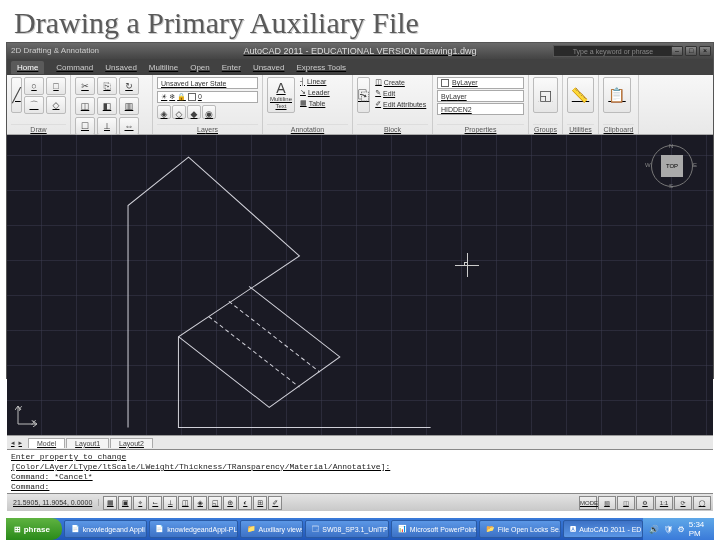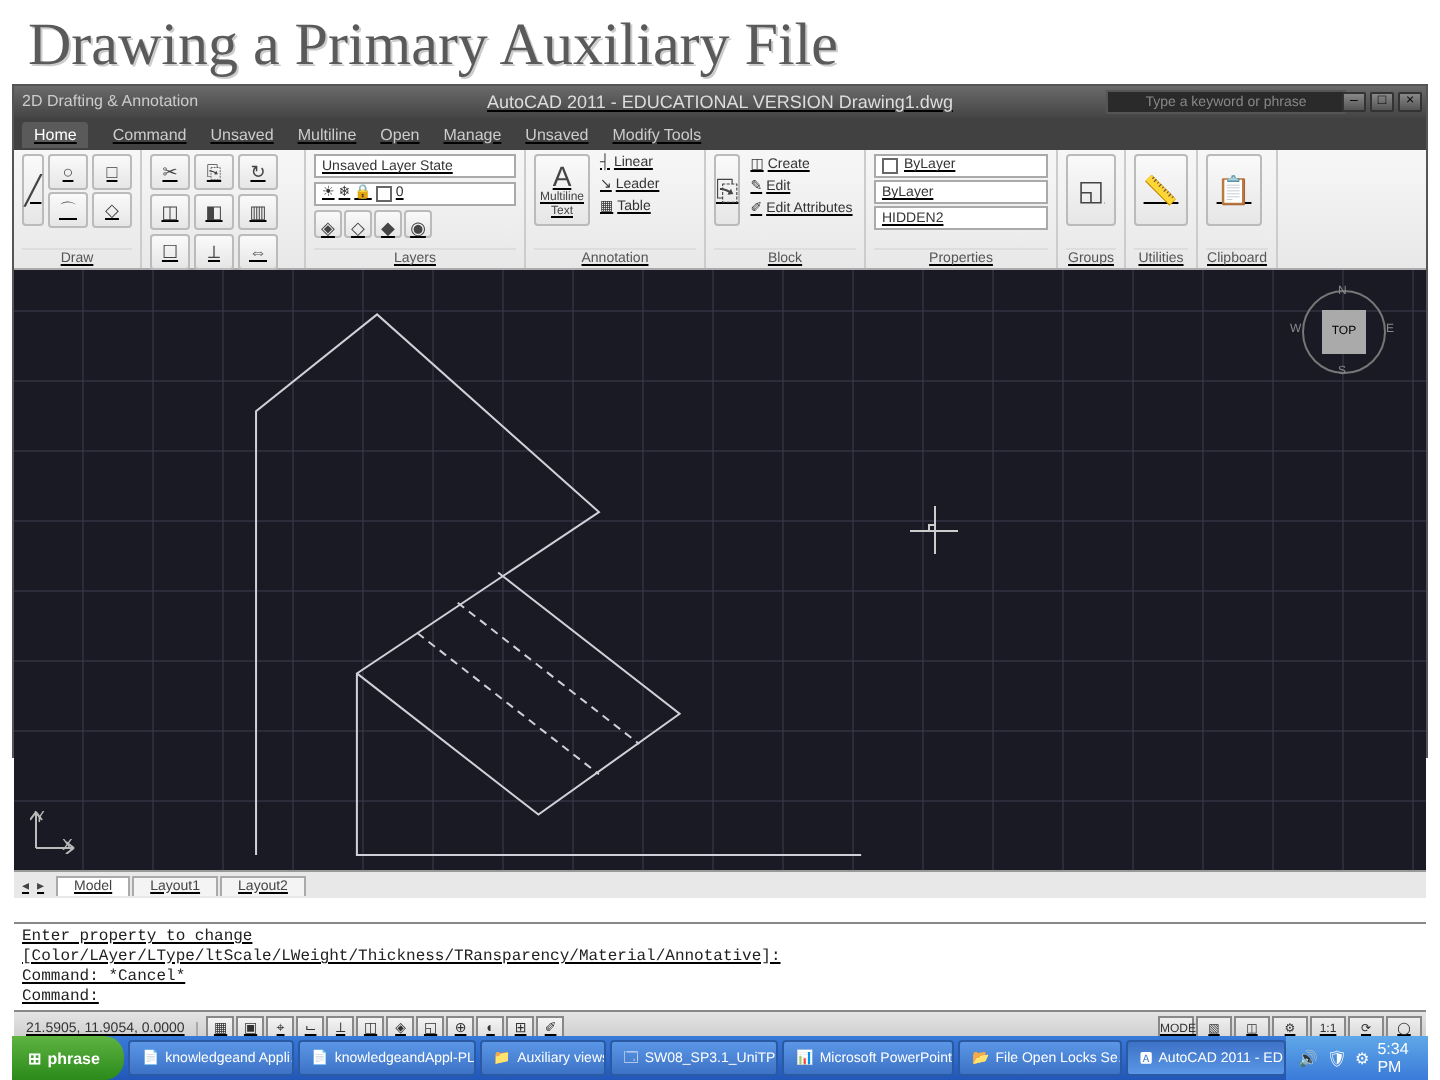--- a/index.html
+++ b/index.html
@@ -35,21 +35,21 @@
   .viewcube { position: absolute; top: 10px; right: 20px; width: 42px; height: 42px; cursor: pointer; }
   .vc-circle { position: absolute; inset: 0; border: 1px solid #777; border-radius: 50%; }
   .vc-face { position: absolute; top: 10px; left: 10px; width: 22px; height: 22px; background: #aaa; font-size: 6px; text-align: center; line-height: 22px; }
   .vc-dir { position: absolute; font-size: 6px; color: #888; }
   .ucs { position: absolute; bottom: 8px; left: 8px; color: #bbb; font-size: 8px; }
   .ucs .y { position: absolute; bottom: 14px; left: 2px; }
   .ucs .x { position: absolute; bottom: 0; left: 16px; }
   .ucs svg { position: absolute; bottom: 0; left: 0; }
   .viewtabs { height: 14px; background: #e8e8e8; border-top: 1px solid #999; font-size: 7px; color: #444; display: flex; align-items: center; padding-left: 4px; }
   .viewtab { padding: 1px 8px; border: 1px solid #aaa; border-bottom: none; background: #f4f4f4; margin-right: 1px; cursor: pointer; }
-  .cmdwindow { height: 44px; background: #fff; font: 8px/10px "Courier New", monospace; color: #222; padding: 2px 4px; border-top: 1px solid #888; white-space: pre; overflow: hidden; margin-top: 12px; }
+  .cmdwindow { height: 44px; background: #fff; font: 8px/10px "Courier New", monospace; color: #222; padding: 2px 4px; border-top: 1px solid #888; white-space: pre; overflow: hidden; }
   .statusbar { height: 18px; background: linear-gradient(#e4e4e4,#c8c8c8); border-top: 1px solid #888; display: flex; align-items: center; font-size: 7px; color: #333; }
   .status-left { padding: 0 6px; border-right: 1px solid #aaa; }
   .status-icons { display: flex; gap: 1px; margin-left: 4px; }
   .status-icons .si { width: 14px; height: 14px; border: 1px solid #888; background: linear-gradient(#f4f4f4,#d8d8d8); font-size: 7px; text-align: center; line-height: 12px; cursor: pointer; }
   .status-right { margin-left: auto; display: flex; gap: 1px; padding-right: 2px; }
   .status-right .si { width: 18px; height: 14px; border: 1px solid #888; background: linear-gradient(#eee,#d4d4d4); font-size: 6px; text-align: center; line-height: 12px; cursor: pointer; }
   .taskbar { position: absolute; bottom: 0; left: 6px; right: 6px; height: 22px; background: linear-gradient(#3a7ad9,#2157b8); display: flex; align-items: center; font-size: 8px; color: #fff; }
   .startbtn { background: linear-gradient(#5fb341,#2a8a1a); height: 100%; padding: 0 12px 0 8px; border-radius: 0 10px 10px 0; display: flex; align-items: center; gap: 3px; font-weight: bold; cursor: pointer; }
   .task { background: linear-gradient(#5b97e6,#3d72c6); border: 1px solid #2a5aa4; height: 18px; margin-left: 2px; padding: 0 6px; display: flex; align-items: center; gap: 3px; border-radius: 2px; font-size: 7px; cursor: pointer; max-width: 90px; overflow: hidden; white-space: nowrap; }
   .task.active { background: linear-gradient(#3d72c6,#5b97e6); }
@@ -74,23 +74,23 @@
       <div class="winbtn">×</div>
     </div>
   </div>
 
   <div class="menubar">
     <span class="active">Home</span>
     <span>Command</span>
     <span>Unsaved</span>
     <span>Multiline</span>
     <span>Open</span>
-    <span>Manage</span>
+    <span>Enter</span>
     <span>Unsaved</span>
-    <span>Modify Tools</span>
+    <span>Express Tools</span>
   </div>
 
   <div class="ribbon">
 
     <div class="ribbon-panel" style="width:64px">
       <div class="panel-body">
         <div class="rbtn big">╱</div>
         <div class="rbtn-col">
           <div class="rbtn">○</div>
           <div class="rbtn">⌒</div>

